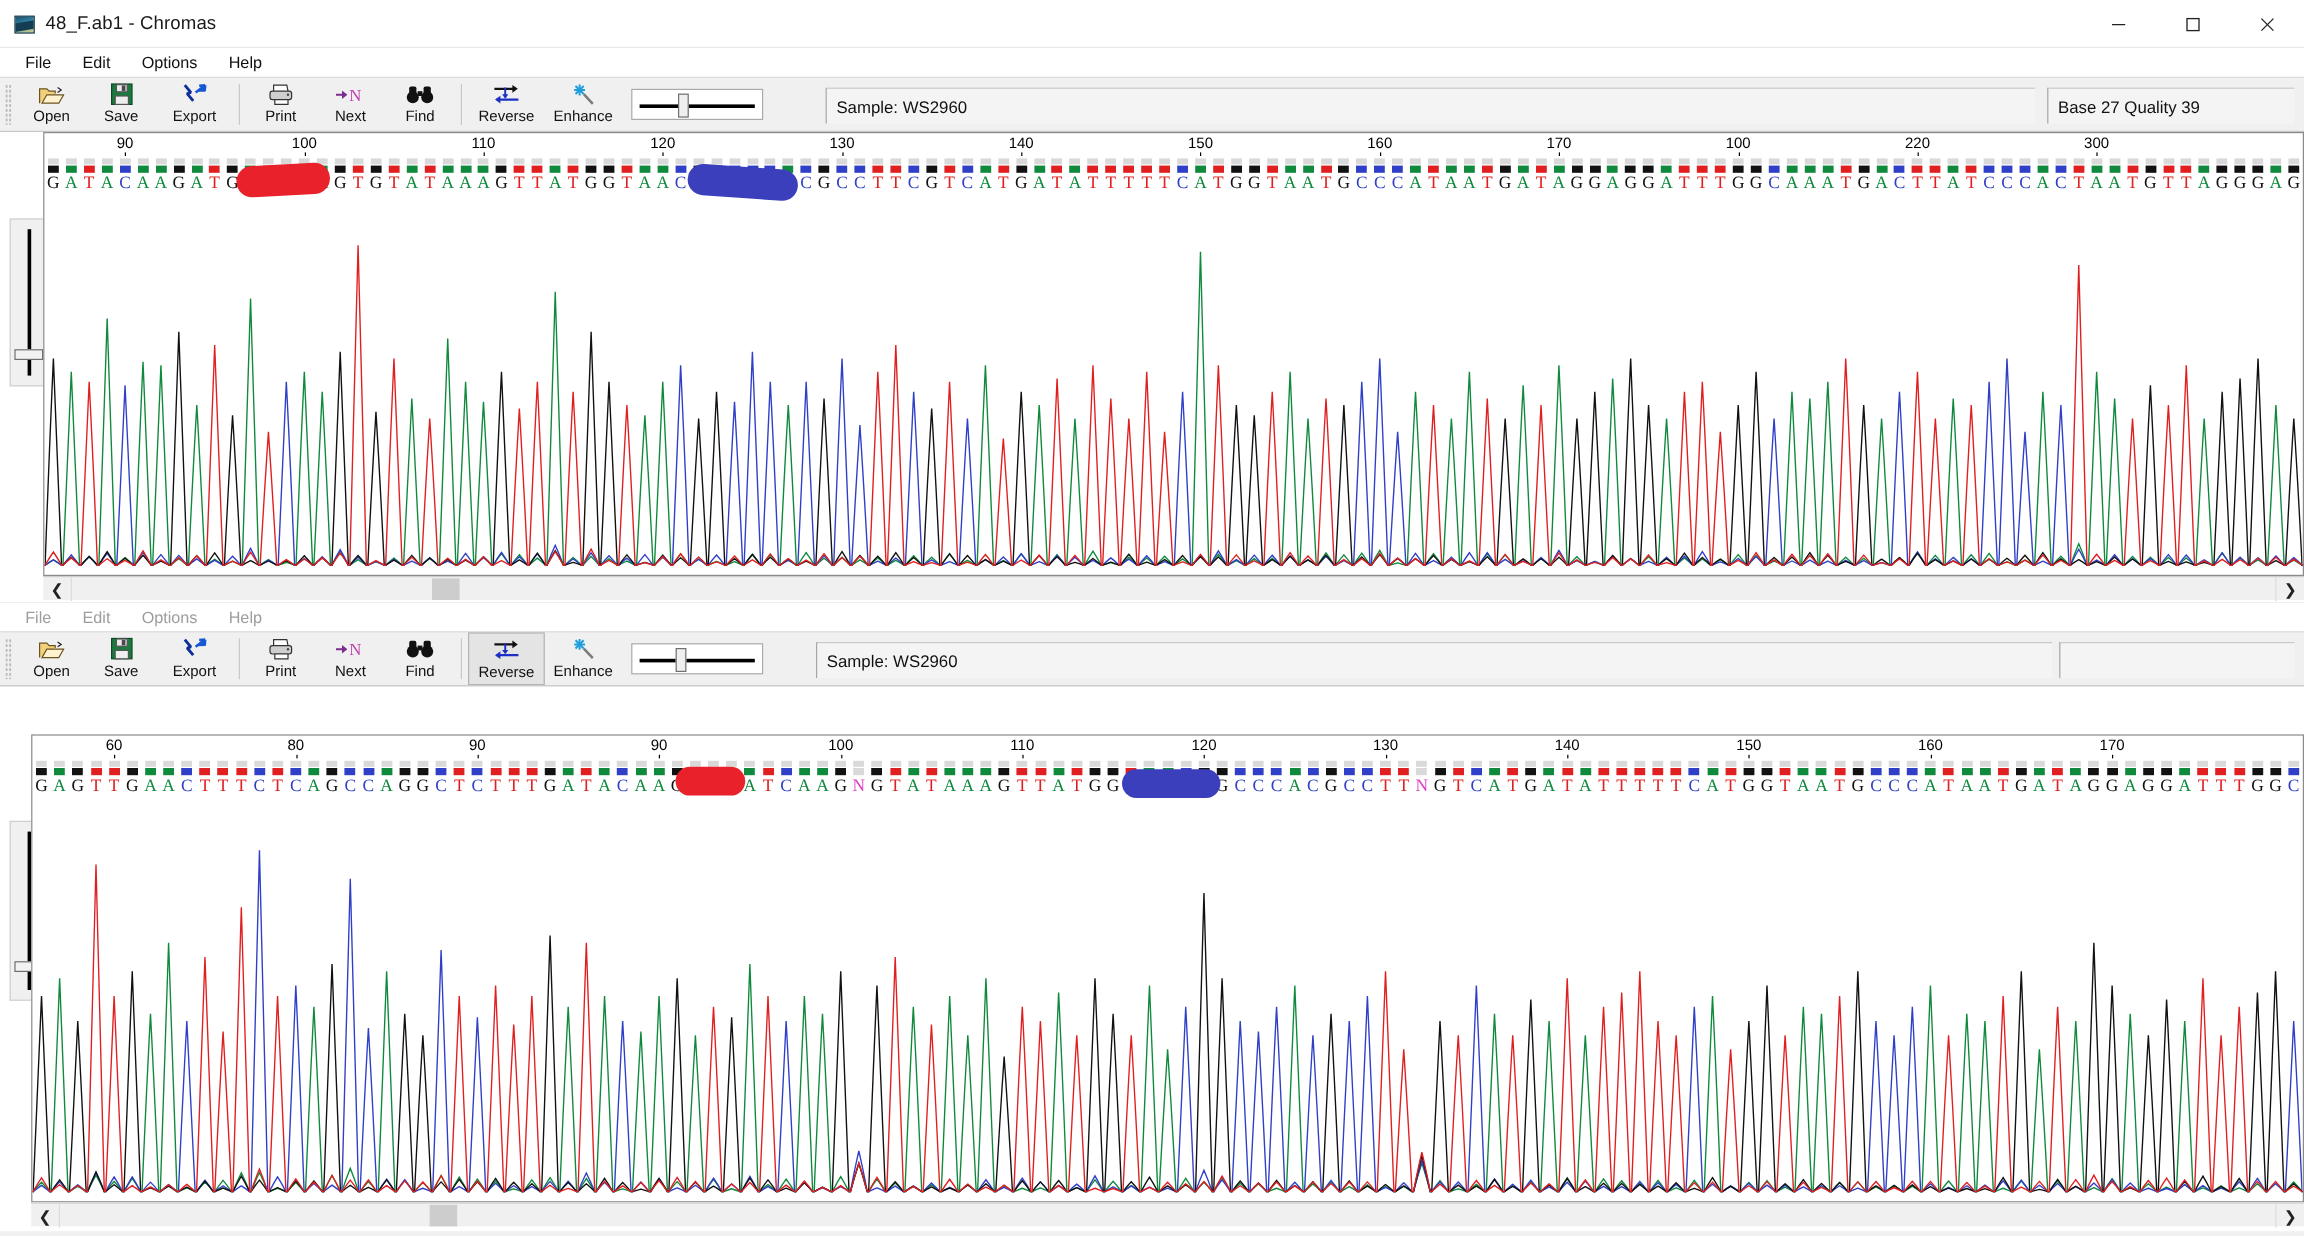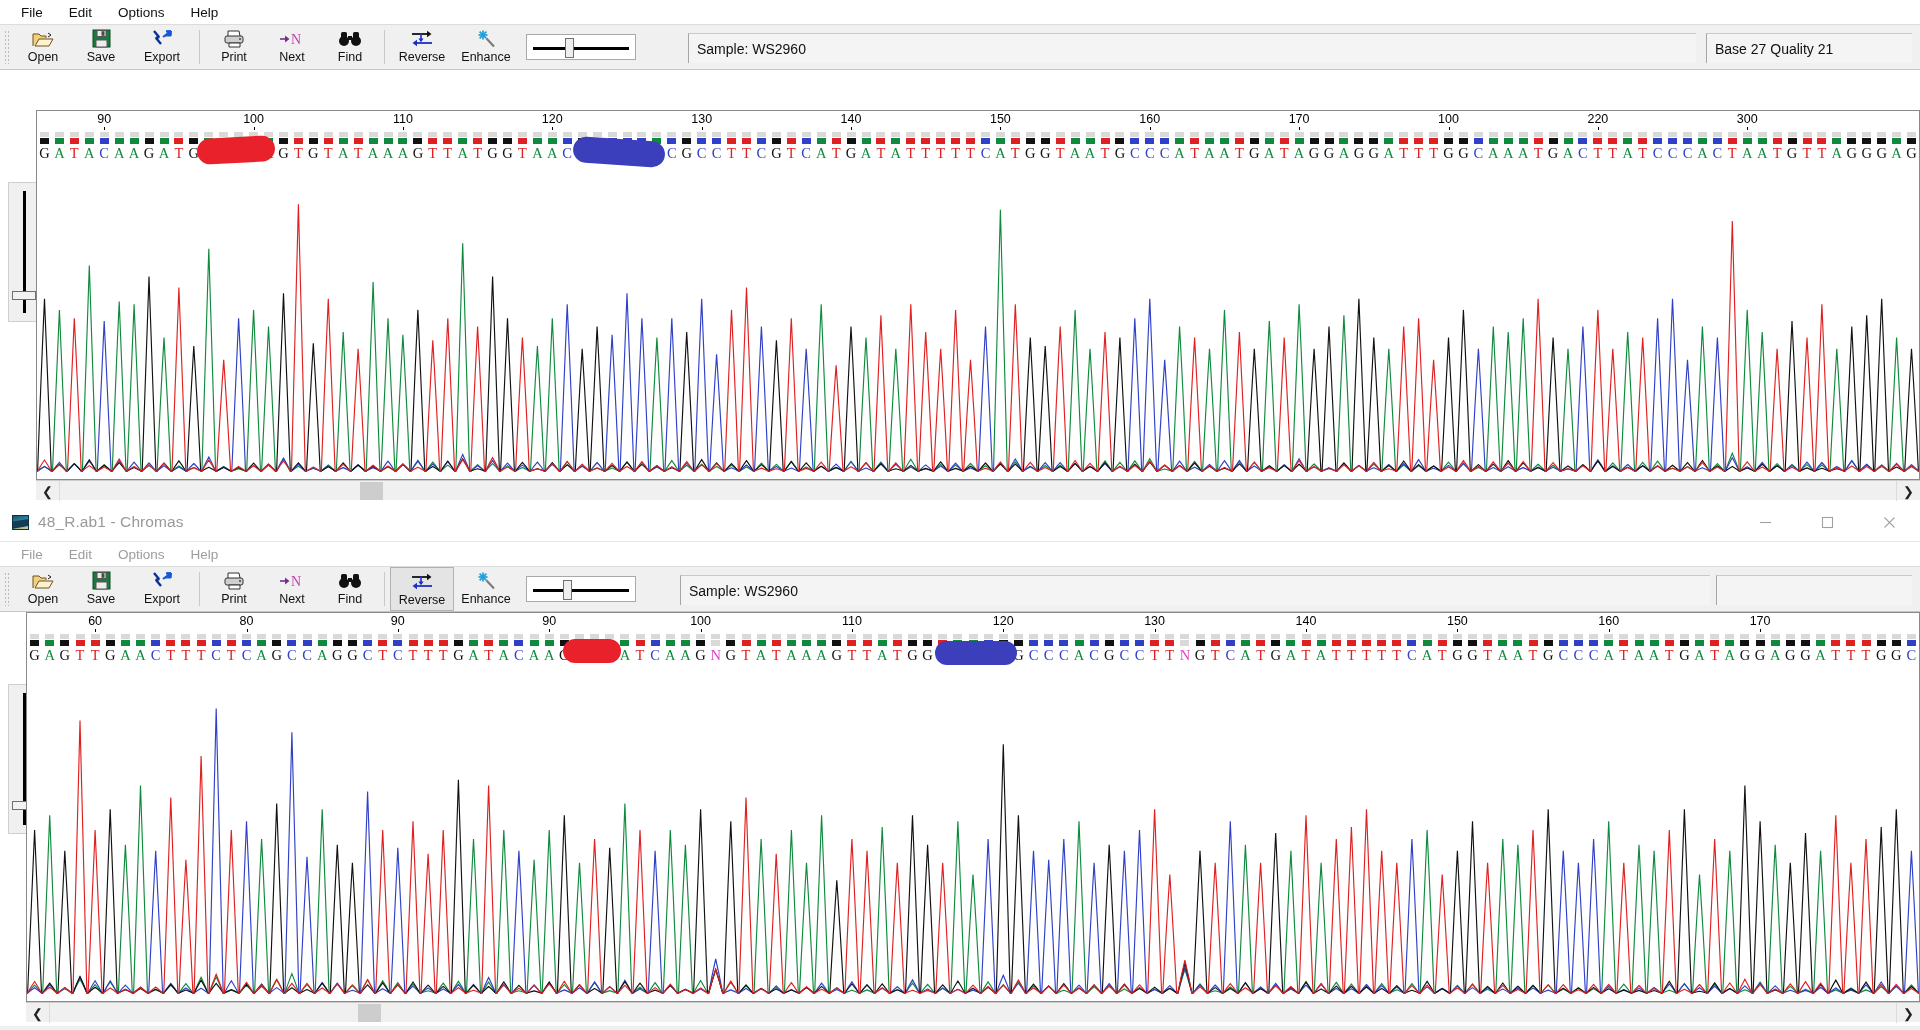--- a/index.html
+++ b/index.html
@@ -109,20 +109,44 @@
   .hs-arrow span { font-size:13px; color:#222; }
   .hs-arrow.right { left:auto; right:0; border-right:none; border-left:1px solid #dcdcdc; }
   .hs-thumb { position:absolute; top:1px; width:23px; height:18px; background:#cdcdcd; }
   .taskbar-edge { position:absolute; left:0; right:0; bottom:0; height:4px;
     background:#f0f0f0; }
 </style>
 </head>
 <body>
 
 <div class="window" id="win-top">
+  <div class="titlebar">
+    <div class="title-left">
+      <div class="app-icon"></div>
+      <div class="title-text">48_F.ab1 - Chromas</div>
+    </div>
+    <div class="win-btns">
+      <div class="win-btn">
+        <svg width="13" height="13" viewBox="0 0 13 13">
+            <line x1="1" y1="6.5" x2="12" y2="6.5" stroke="#222" stroke-width="1.1"></line>
+          </svg>
+      </div>
+      <div class="win-btn">
+        <svg width="13" height="13" viewBox="0 0 13 13">
+            <rect x="1.5" y="1.5" width="10" height="10" fill="none" stroke="#222" stroke-width="1.1"></rect>
+          </svg>
+      </div>
+      <div class="win-btn">
+        <svg width="13" height="13" viewBox="0 0 13 13">
+            <line x1="1.5" y1="1.5" x2="11.5" y2="11.5" stroke="#222" stroke-width="1.1"></line>
+            <line x1="11.5" y1="1.5" x2="1.5" y2="11.5" stroke="#222" stroke-width="1.1"></line>
+          </svg>
+      </div>
+    </div>
+  </div>
   <div class="menubar">
     <div class="menu-item">File</div>
     <div class="menu-item">Edit</div>
     <div class="menu-item">Options</div>
     <div class="menu-item">Help</div>
   </div>
   <div class="toolbar" id="tb0">
       <div class="tb-dots"></div>
       <div class="tbtn">
         <div class="ic">
@@ -218,21 +242,21 @@
         <div class="lb">Enhance</div>
       </div>
       <div class="slider-box">
         <div class="slider-track"></div>
         <div class="slider-thumb" style="left:38px;"></div>
       </div>
       <div class="sample-box">
         <span class="txt">Sample: WS2960</span>
       </div>
       <div class="status-box">
-        <span class="txt">Base 27  Quality 21</span>
+        <span class="txt">Base 27  Quality 39</span>
       </div>
     </div>
   <div class="pane" style="position:absolute; left:0; top:110px; width:1920px; height:392px;">
     <div class="vscale" style="top:72px; height:140px;">
       <div class="vscale-track" style="top:8px; bottom:8px;"></div>
       <div class="vscale-thumb" style="top:108px;"></div>
     </div>
     <div class="plot" id="plot0" style="left:36px; top:0; width:1884px; height:370px;">
         <div class="ruler">
           <div class="tk" style="left:67.2px;">90</div>
@@ -909,44 +933,20 @@
         </div>
       <div class="hs-thumb" id="hst0" style="left: 324px;"></div>
       <div class="hs-arrow right">
           <span>❯</span>
         </div>
     </div>
   </div>
 </div>
 
 <div class="window" id="win-bottom">
-  <div class="titlebar inactive">
-    <div class="title-left">
-      <div class="app-icon"></div>
-      <div class="title-text dim">48_R.ab1 - Chromas</div>
-    </div>
-    <div class="win-btns">
-      <div class="win-btn dim">
-        <svg width="13" height="13" viewBox="0 0 13 13">
-            <line x1="1" y1="6.5" x2="12" y2="6.5" stroke="#222" stroke-width="1.1"></line>
-          </svg>
-      </div>
-      <div class="win-btn dim">
-        <svg width="13" height="13" viewBox="0 0 13 13">
-            <rect x="1.5" y="1.5" width="10" height="10" fill="none" stroke="#222" stroke-width="1.1"></rect>
-          </svg>
-      </div>
-      <div class="win-btn dim">
-        <svg width="13" height="13" viewBox="0 0 13 13">
-            <line x1="1.5" y1="1.5" x2="11.5" y2="11.5" stroke="#222" stroke-width="1.1"></line>
-            <line x1="11.5" y1="1.5" x2="1.5" y2="11.5" stroke="#222" stroke-width="1.1"></line>
-          </svg>
-      </div>
-    </div>
-  </div>
   <div class="menubar">
     <div class="menu-item dim">File</div>
     <div class="menu-item dim">Edit</div>
     <div class="menu-item dim">Options</div>
     <div class="menu-item dim">Help</div>
   </div>
   <div class="toolbar" id="tb1">
       <div class="tb-dots"></div>
       <div class="tbtn">
         <div class="ic">

